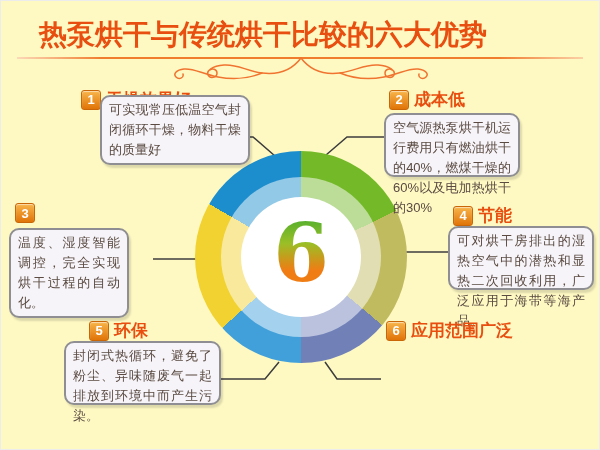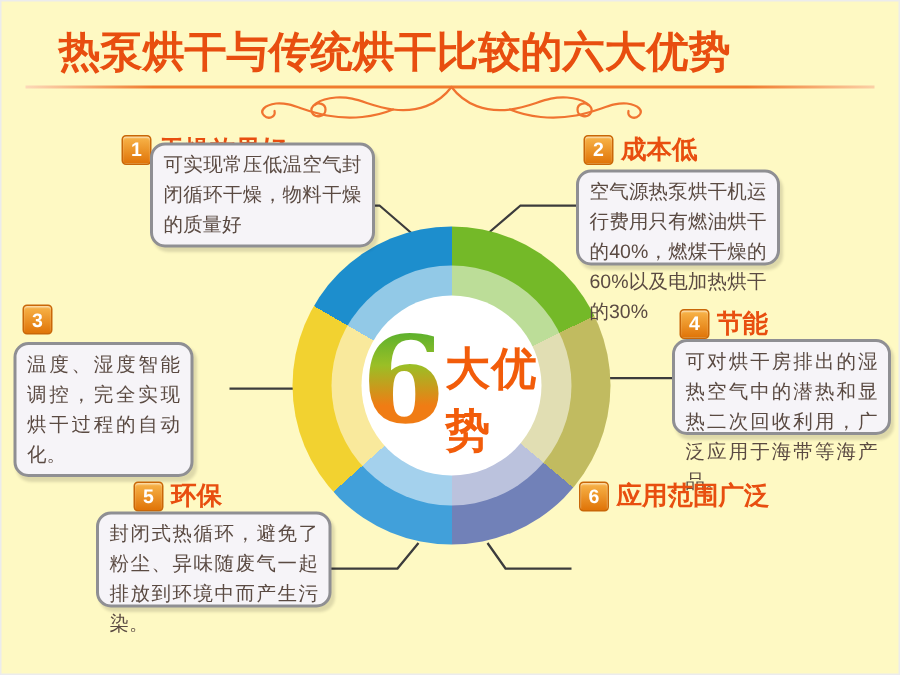--- a/index.html
+++ b/index.html
@@ -77,21 +77,20 @@
     <polyline points="448,251 404,251"></polyline>
     <polyline points="217,378 264,378 278,361"></polyline>
     <polyline points="380,378 336,378 324,361"></polyline>
   </svg>
 
   <div class="donut">
     <div class="donut-ring" style="background: conic-gradient(rgb(116, 185, 40) 0deg, rgb(116, 185, 40) 64deg, rgb(193, 187, 96) 64deg, rgb(193, 187, 96) 130deg, rgb(113, 129, 184) 130deg, rgb(113, 129, 184) 180deg, rgb(65, 160, 218) 180deg, rgb(65, 160, 218) 228deg, rgb(242, 210, 48) 228deg, rgb(242, 210, 48) 300deg, rgb(29, 142, 205) 300deg, rgb(29, 142, 205) 360deg);"></div>
     <div class="donut-mid"></div>
     <div class="donut-center">
       <span class="big6">6</span>
-      <span class="center-label" style="color: rgb(242, 92, 10);">大优势</span>
     </div>
   </div>
 
   <div class="sec-head" style="left:80px;top:87px;">
     <span class="badge">1</span>
     <span class="sec-title">干燥效果好</span>
   </div>
   <div class="note" style="left:75px;top:94px;width:150px;margin-left:24px;">可实现常压低温空气封闭循环干燥，物料干燥的质量好</div>
 
   <div class="sec-head" style="left:388px;top:87px;">

